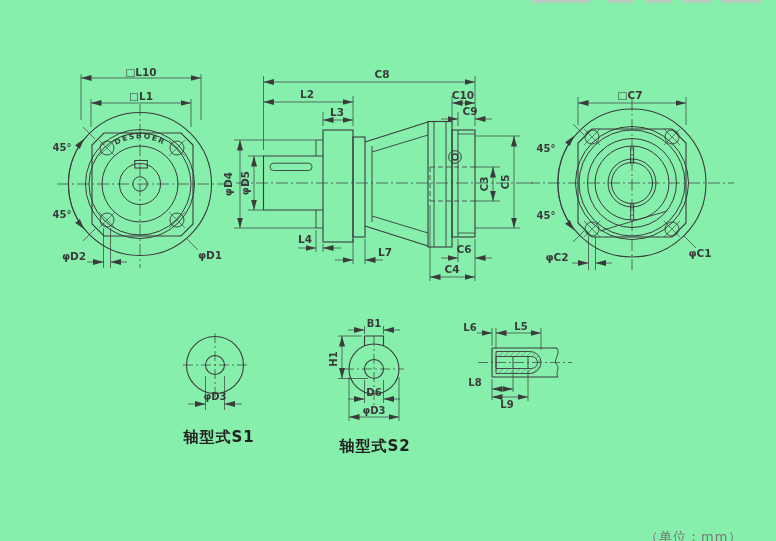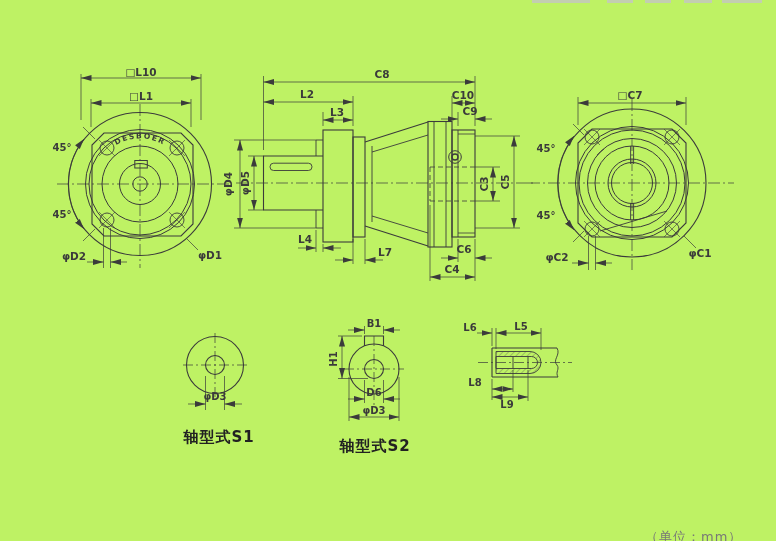--- a/index.html
+++ b/index.html
@@ -1,16 +1,16 @@
 <!DOCTYPE html>
 <html><head>
 <meta charset="utf-8">
 <style>
   html,body{margin:0;padding:0;background:#ffffff;width:776px;height:541px;overflow:hidden;}
-  .stage{position:relative;width:776px;height:541px;background:#bef264;font-family:"DejaVu Sans",sans-serif;}
+  .stage{position:relative;width:776px;height:541px;background:#86efac;font-family:"DejaVu Sans",sans-serif;}
   svg{position:absolute;left:0;top:0;}
   svg text{font-family:"DejaVu Sans",sans-serif;font-weight:bold;fill:#3b3b3b;}
   .dim{font-size:10.5px;}
   .dimsm{font-size:10px;}
   .cjk{font-size:15px;letter-spacing:1px;fill:#222;}
   .brand{font-size:7.5px;letter-spacing:1.5px;font-weight:bold;}
   .unit-note{position:absolute;left:645px;top:528px;font-size:13px;color:#777;letter-spacing:1px;white-space:nowrap;}
   .frag{position:absolute;top:0;height:3px;background:#c4c4c4;opacity:.8;}
 </style>
 </head>

